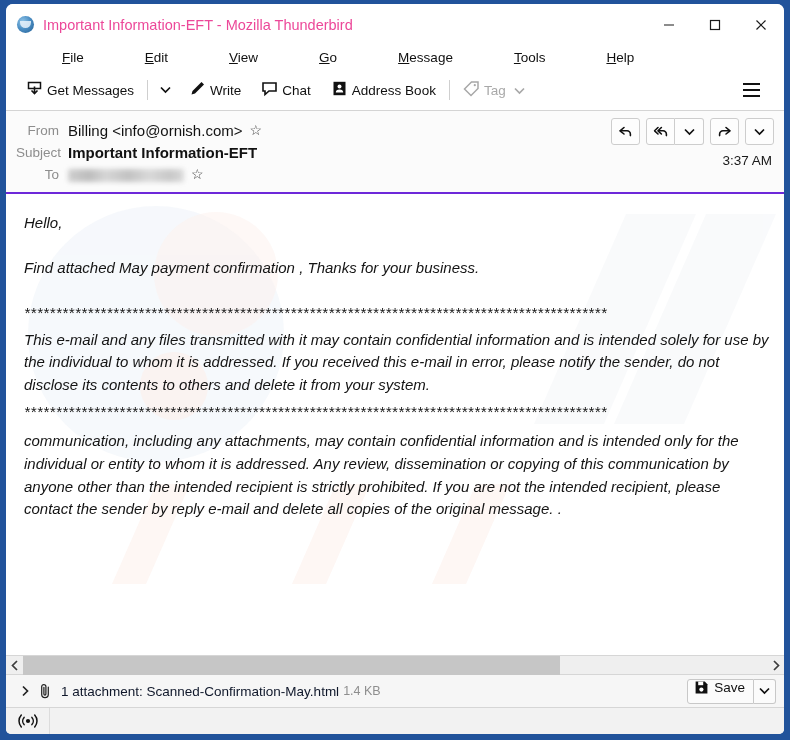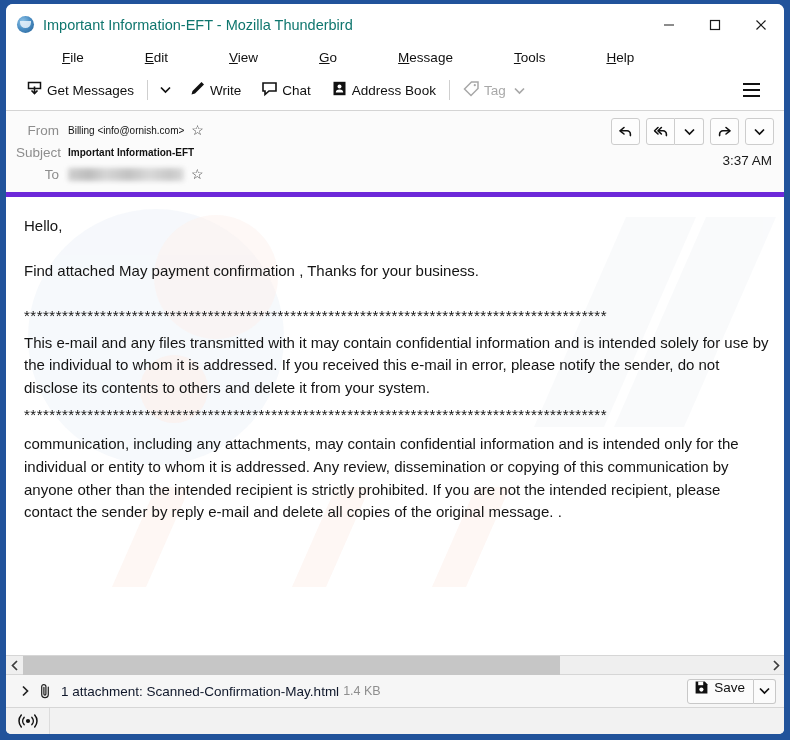--- a/index.html
+++ b/index.html
@@ -50,21 +50,21 @@
     position: absolute;
     left: 3px; top: 5px;
     width: 11px; height: 7px;
     border-radius: 0 0 6px 6px;
     background: #e9f2fa;
     opacity: .85;
   }
   #title-text {
     margin-left: 9px;
     font-size: 14.5px;
-    color: #0f766e;
+    color: #ec4899;
     white-space: nowrap;
   }
   #win-controls {
     margin-left: auto;
     display: flex;
     height: 41px;
   }
   .win-btn {
     width: 46px; height: 41px;
     display: flex; align-items: center; justify-content: center;
@@ -130,40 +130,40 @@
   }
   #hamburger span {
     display: block;
     width: 17px; height: 2px;
     background: #111;
   }
 
   
   #msg-header {
     background: #fbfbfb;
-    border-bottom: 5px solid #6d28d9;
+    border-bottom: 2px solid #6d28d9;
     padding: 8px 10px 7px 10px;
     flex: 0 0 auto;
     position: relative;
   }
   .hdr-row {
     display: flex;
     align-items: center;
     min-height: 22px;
   }
   .hdr-label {
     width: 52px;
     text-align: right;
     padding-right: 9px;
     font-size: 13.5px;
     color: #8d8d8d;
     flex: 0 0 auto;
   }
   .hdr-value {
-    font-size: 10px;
+    font-size: 15px;
     color: #121212;
     white-space: nowrap;
   }
   .hdr-value.bold { font-weight: bold; }
   .star {
     margin-left: 7px;
     font-size: 14px;
     color: #3b3b3b;
     line-height: 1;
   }
@@ -219,20 +219,21 @@
     left: 0; top: -40px;
     width: 790px; height: 520px;
     pointer-events: none;
     opacity: .5;
   }
   #body-content {
     position: relative;
     font-size: 15px;
     line-height: 1.52;
     color: #141414;
+    font-style: italic;
   }
   #body-content p { margin: 0 0 22px 0; }
   #body-content p.tight { margin-bottom: 20px; }
   .stars {
     font-size: 15px;
     letter-spacing: .5px;
     white-space: nowrap;
     overflow: hidden;
     margin: 0 0 6px 0;
     color: #141414;

